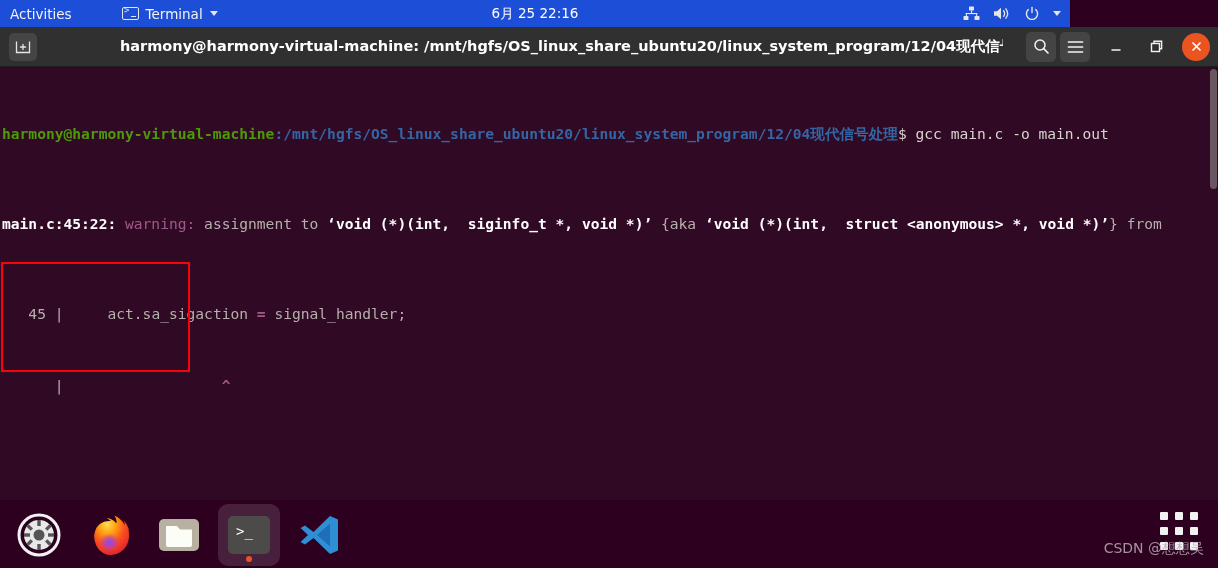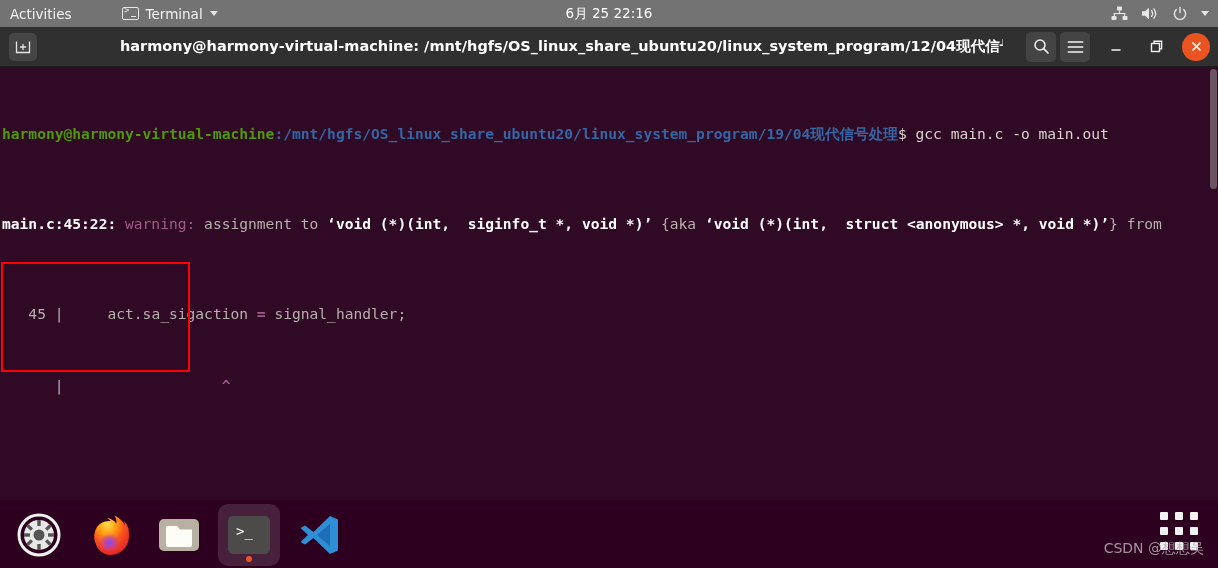--- a/index.html
+++ b/index.html
@@ -5,22 +5,22 @@
   * { box-sizing: border-box; margin: 0; padding: 0; }
   html, body {
     width: 1218px; height: 568px;
     background: #2c001e;
     font-family: "DejaVu Sans", sans-serif;
     overflow: hidden;
   }
 
   
   #topbar {
-    position: absolute; left: 0; top: 0; width: 1218px; height: 27px;
-    background: #737373; color: #ffffff;
+    position: absolute; left: 0; top: 0; width: 1070px; height: 27px;
+    background: #1d4ed8; color: #ffffff;
     display: flex; align-items: center;
     font-size: 13.5px;
   }
   #topbar .activities { padding: 0 14px 0 10px; color: #f2f2f2; }
   #topbar .appmenu { display: flex; align-items: center; gap: 7px; color: #f2f2f2; padding-left: 36px; }
   #topbar .appmenu .termglyph {
     width: 17px; height: 13px; border: 1.6px solid #e6e6e6; border-radius: 2px;
     position: relative; display: inline-block;
   }
   #topbar .appmenu .termglyph::before {
@@ -210,21 +210,21 @@
       <div class="wbtn close">
         <svg width="13" height="13" viewBox="0 0 13 13">
             <path d="M3 3l7 7M10 3l-7 7" stroke="#ffffff" stroke-width="1.7" stroke-linecap="round"></path>
           </svg>
       </div>
     </div>
   </div>
 
   <div id="term">
 
-    <div class="line"><span class="c-user">harmony@harmony-virtual-machine</span><span class="c-path">:</span><span class="c-path">/mnt/hgfs/OS_linux_share_ubuntu20/linux_system_program/19/04现代信号处理</span><span class="c-dollar">$ </span><span class="c-cmd">gcc main.c -o main.out</span></div>
+    <div class="line"><span class="c-user">harmony@harmony-virtual-machine</span><span class="c-path">:</span><span class="c-path">/mnt/hgfs/OS_linux_share_ubuntu20/linux_system_program/12/04现代信号处理</span><span class="c-dollar">$ </span><span class="c-cmd">gcc main.c -o main.out</span></div>
 
 
     <div class="line"><span class="c-bold">main.c:45:22: </span><span class="c-warn">warning:</span><span class="c-norm"> assignment to </span><span class="c-bold">‘void (*)(int,  siginfo_t *, void *)’</span><span class="c-norm"> {aka </span><span class="c-bold">‘void (*)(int,  struct &lt;anonymous&gt; *, void *)’</span><span class="c-norm">} from</span></div>
 
 
     <div class="line"><span class="c-norm">   45 |</span><span class="c-norm">     act.sa_sigaction </span><span class="c-magenta">=</span><span class="c-norm"> signal_handler;</span></div>
 
     <div class="line"><span class="c-norm">      |</span><span class="c-magenta">                  ^</span></div>
 
     

